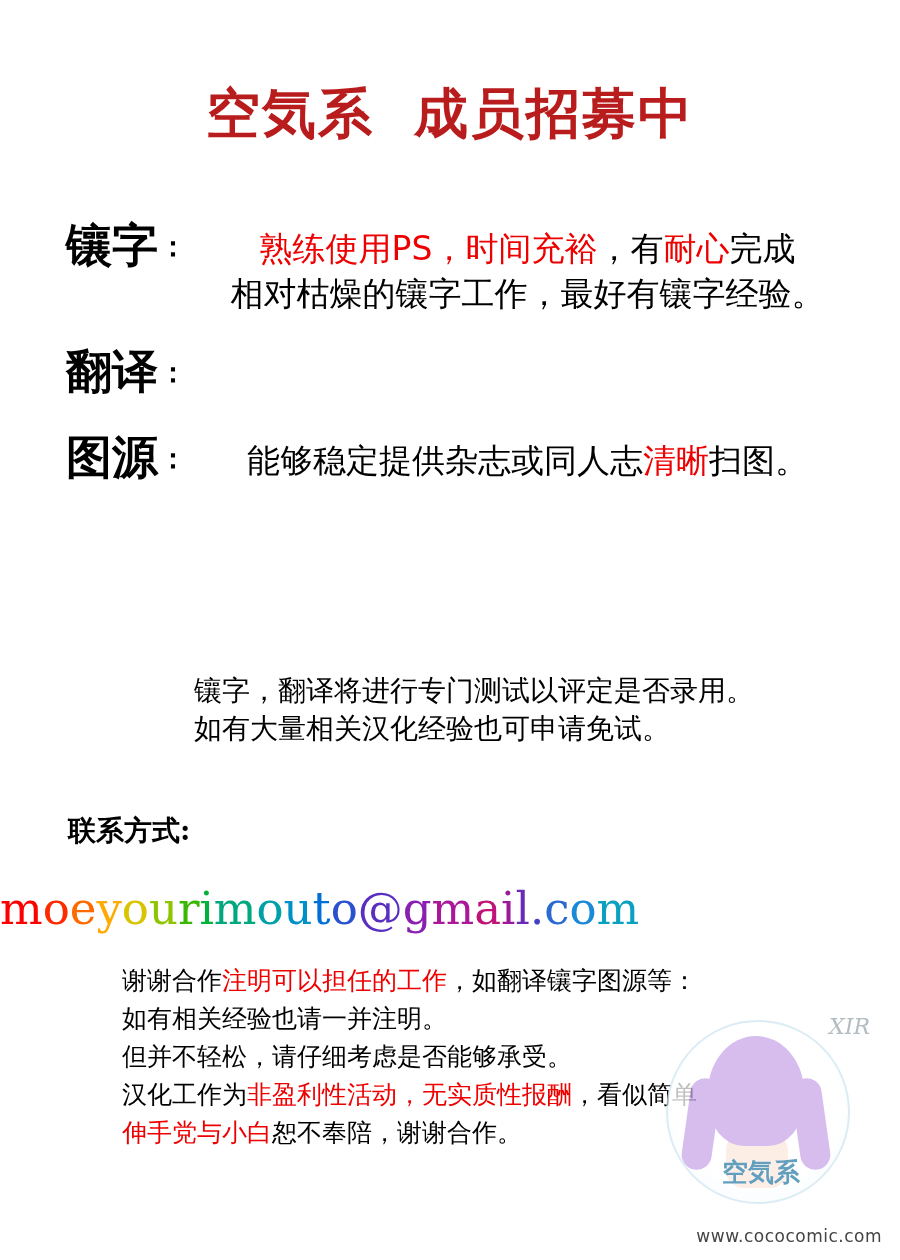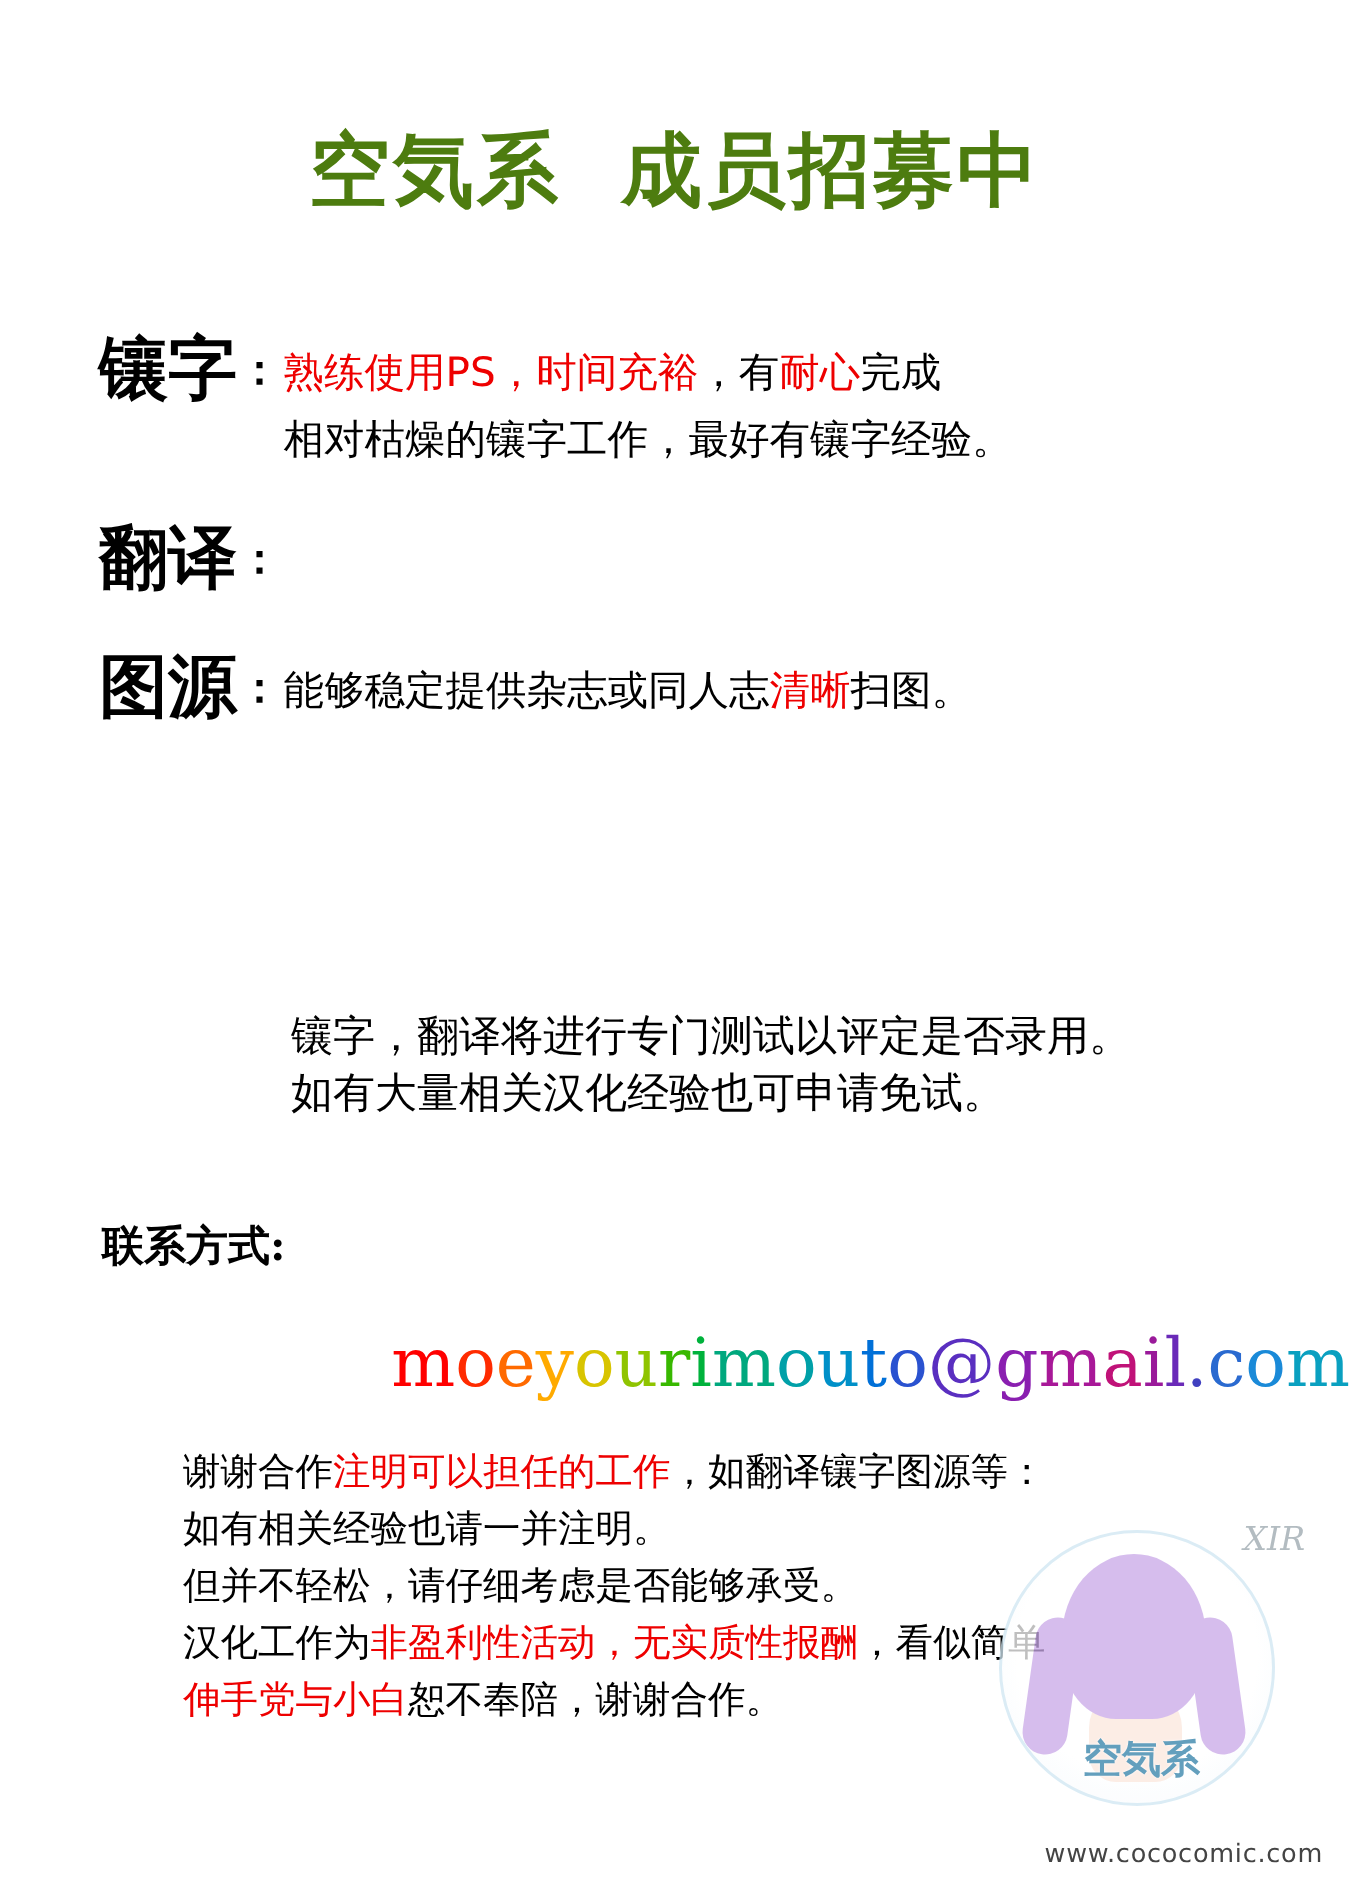--- a/index.html
+++ b/index.html
@@ -26,21 +26,21 @@
   .title {
     position: absolute;
     top: 78px;
     left: 0;
     width: 900px;
     text-align: center;
     font-family: "DejaVu Serif", "Liberation Serif", serif;
     font-weight: bold;
     font-size: 54px;
     letter-spacing: 2px;
-    color: #4d7c0f;
+    color: #b91c1c;
   }
   .title .gap {
     display: inline-block;
     width: 40px;
   }
 
   
   .roles {
     position: absolute;
     top: 218px;
@@ -63,24 +63,25 @@
   }
   .role-colon {
     font-family: "DejaVu Sans", sans-serif;
     font-weight: bold;
     font-size: 28px;
     line-height: 58px;
     padding: 0 2px 0 1px;
     color: #000000;
   }
   .role-body {
-    font-size: 27px;
+    font-size: 33px;
     line-height: 45px;
     padding-top: 8px;
     flex: 1 1 auto;
+    text-align: center;
   }
   .role-body .line2 {
     display: block;
     text-indent: 0;
   }
   .hl {
     color: #ee0000;
   }
 
   
@@ -101,21 +102,21 @@
     font-family: "DejaVu Serif", "Liberation Serif", serif;
     font-weight: bold;
     font-size: 28px;
     color: #000000;
   }
   .email {
     position: absolute;
     top: 882px;
     left: 0;
     width: 900px;
-    text-align: right;
+    text-align: left;
     font-family: "DejaVu Serif", "Liberation Serif", serif;
     font-size: 45px;
     font-weight: normal;
     letter-spacing: 0px;
     white-space: nowrap;
   }
   .email span { display: inline-block; }
 
   
   .footer-note {

